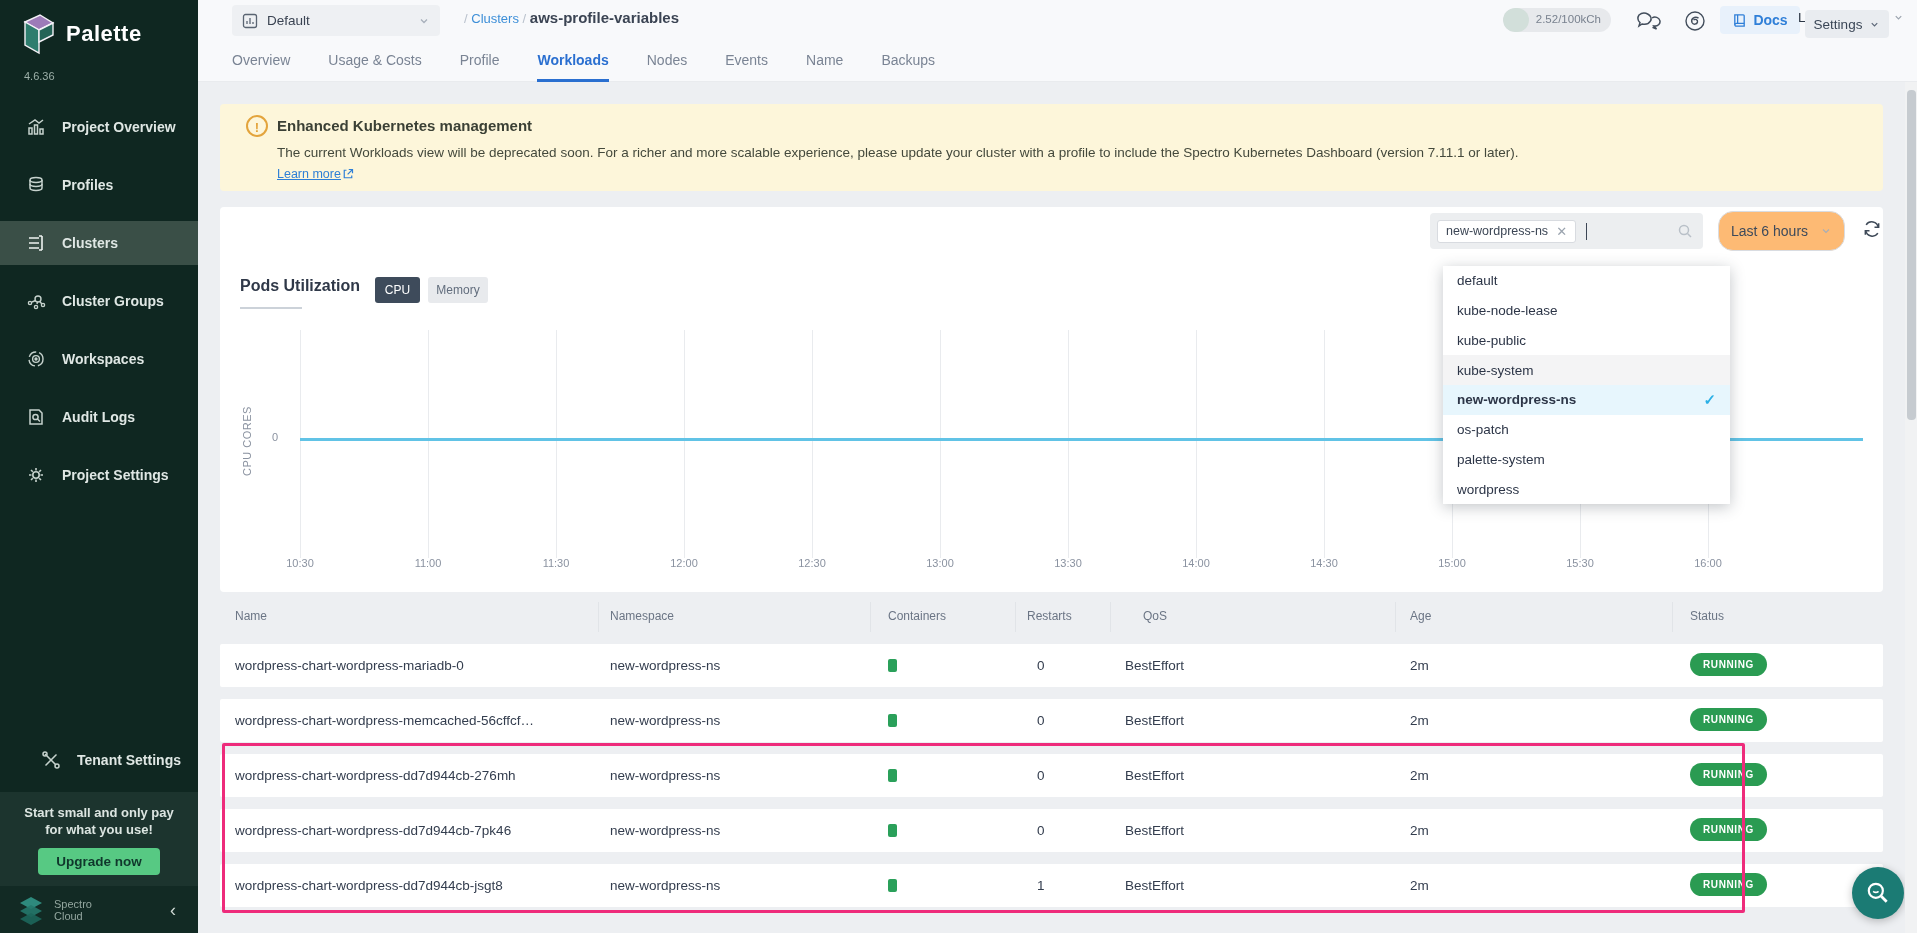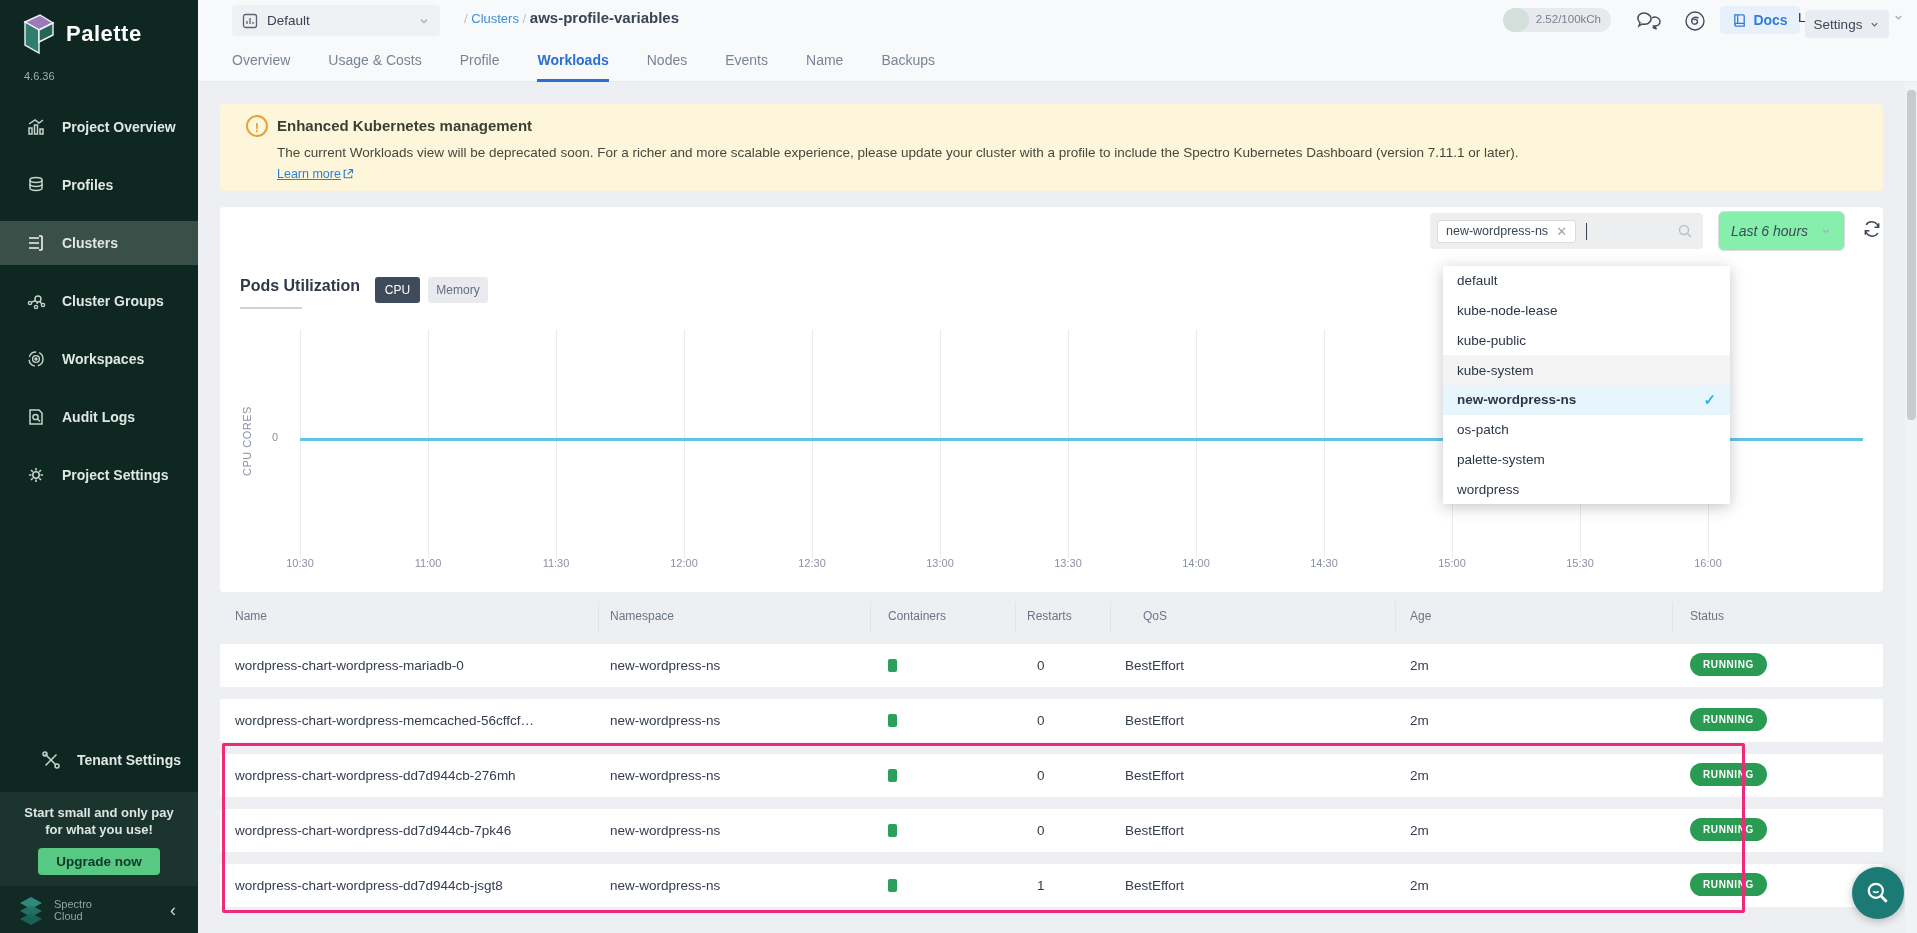--- a/index.html
+++ b/index.html
@@ -52,21 +52,21 @@
   
   .card { position:absolute; left:220px; top:207px; width:1663px; height:385px; background:#ffffff; border-radius:4px; z-index:3; }
   .subtabs { position:absolute; left:28px; top:14px; display:flex; gap:34px; }
   .subtab { font-size:13.5px; color:#6d7889; padding-bottom:9px; cursor:pointer; white-space:nowrap; }
   .subtab.active { color:#2061c0; font-weight:bold; border-bottom:3px solid #9ed4f0; }
   .filter-box { position:absolute; left:1210px; top:6px; width:273px; height:36px; background:#eceef0; border-radius:4px; display:flex; align-items:center; padding:0 10px 0 7px; }
   .chip { background:#ffffff; border:1px solid #d8dbe0; border-radius:3px; font-size:12.5px; color:#3c4655; padding:3px 8px; display:flex; align-items:center; gap:8px; }
   .chip-x { color:#9aa3ae; font-size:13px; cursor:pointer; }
   .caret-line { width:1px; height:17px; background:#3c4655; margin-left:10px; }
   .filter-search { margin-left:auto; color:#b9c0c8; }
-  .time-select { position:absolute; left:1498px; top:4px; width:127px; height:40px; background:#86efac; border:1px solid #d9dce1; border-radius:6px; display:flex; align-items:center; padding:0 12px; font-size:14px; color:#3d4a5b; cursor:pointer;font-style:italic; }
+  .time-select { position:absolute; left:1498px; top:4px; width:127px; height:40px; background:#fdba74; border:1px solid #d9dce1; border-radius:15px; display:flex; align-items:center; padding:0 12px; font-size:14px; color:#3d4a5b; cursor:pointer; }
   .time-select .chev { margin-left:auto; color:#a5aeb8; }
   .refresh { position:absolute; left:1642px; top:12px; color:#3f4a58; cursor:pointer; }
   .sec-title { position:absolute; left:20px; top:70px; font-size:16px; font-weight:600; color:#2f3848; }
   .sec-title-underline { position:absolute; left:20px; top:100px; width:62px; height:2px; background:#ccd2d9; }
   .tog { position:absolute; top:70px; height:26px; border-radius:3px; font-size:12px; display:flex; align-items:center; justify-content:center; cursor:pointer; font-weight:400; }
   .tog-cpu { left:155px; width:45px; background:#3e4b5b; color:#fff; }
   .tog-mem { left:208px; width:60px; background:#e8eaed; color:#626d7d; font-weight:400; }
   .gridline { position:absolute; top:123px; width:1px; height:228px; background:#e9ebee; }
   .chart-line { position:absolute; left:80px; top:231px; width:1563px; height:2.5px; background:#61c3e6; }
   .ytick { position:absolute; left:30px; top:224px; width:28px; text-align:right; font-size:11px; color:#8a92a0; }

